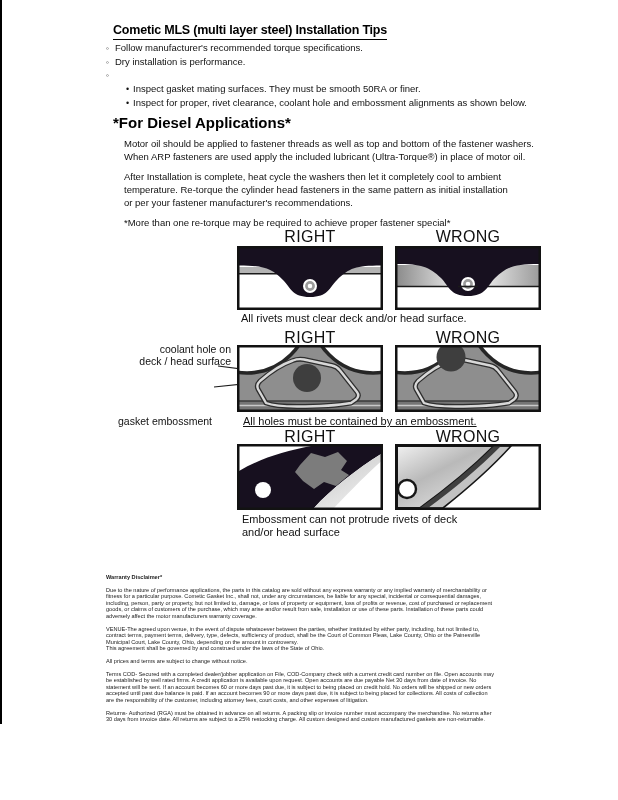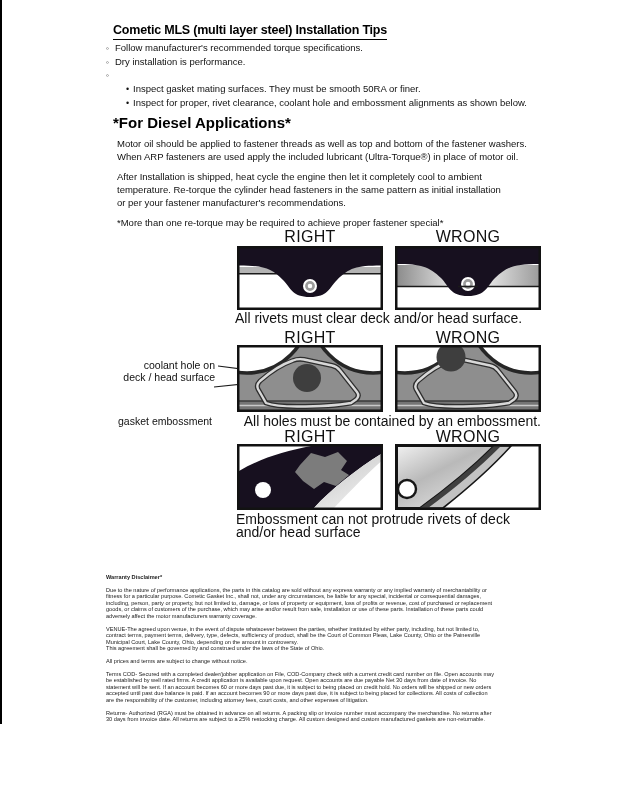--- a/index.html
+++ b/index.html
@@ -12,23 +12,23 @@
   .doc-title{
     font-size:12.5px;font-weight:bold;letter-spacing:-0.2px;color:#000;
     border-bottom:1.6px solid #000;padding-bottom:2px;display:inline-block;
   }
   .bullets{font-size:9.5px;line-height:13px;color:#111;}
   .b-row{display:flex;align-items:baseline;}
   .b-mark{width:9px;font-size:8px;color:#111;flex:0 0 9px;}
   .sb-row{display:flex;align-items:baseline;margin-left:20px;}
   .sb-mark{width:7px;font-size:9px;flex:0 0 7px;}
   .diesel-head{font-size:15px;font-weight:bold;color:#000;}
-  .body-p{font-size:9.5px;line-height:13px;white-space:pre-line;color:#111;margin:0 0 7px 4px;}
+  .body-p{font-size:9.5px;line-height:13px;white-space:pre-line;color:#111;margin:0 0 7px 11px;}
   .rw-label{font-size:16px;color:#111;text-align:center;width:146px;letter-spacing:0.3px;}
-  .caption{font-size:14px;color:#111;white-space:pre-line;line-height:13px;}
+  .caption{font-size:11px;color:#111;white-space:pre-line;line-height:13px;margin-left:6px;}
   .pt-label{font-size:10.5px;color:#111;text-align:right;white-space:pre-line;line-height:11.5px;}
   .legal{font-size:5.6px;line-height:6.6px;color:#222;width:452px;}
   .legal-head{font-weight:bold;margin:0 0 6px 0;}
   .legal p{margin:0 0 6px 0;white-space:pre-line;}
   .footer-code{font-size:13.5px;color:#111;letter-spacing:0.4px;font-style:italic;}
   svg{display:block;}
 </style>
 </head>
 <body>
 
@@ -58,21 +58,21 @@
     <div class="sb-row">
       <span class="sb-mark">•</span>
       <span>Inspect for proper, rivet clearance, coolant hole and embossment alignments as shown below.</span>
     </div>
   </div>
 
   <div class="abs" style="left:113px;top:114px;width:462px;">
     <div class="diesel-head" style="margin-bottom:6px;">*For Diesel Applications*</div>
     <p class="body-p">Motor oil should be applied to fastener threads as well as top and bottom of the fastener washers.
 When ARP fasteners are used apply the included lubricant (Ultra-Torque®) in place of motor oil.</p>
-    <p class="body-p">After Installation is shipped, heat cycle the engine then let it completely cool to ambient
+    <p class="body-p">After Installation is complete, heat cycle the washers then let it completely cool to ambient
 temperature. Re-torque the cylinder head fasteners in the same pattern as initial installation
 or per your fastener manufacturer's recommendations.</p>
     <p class="body-p">*More than one re-torque may be required to achieve proper fastener special*</p>
   </div>
 
   <div class="abs rw-label" style="left:237px;top:228px;">RIGHT</div>
   <div class="abs rw-label" style="left:395px;top:228px;">WRONG</div>
 
   <div class="abs" style="left:237px;top:246px;">
     <svg width="146" height="64" viewBox="0 0 146 64">
@@ -106,21 +106,21 @@
       <line x1="63" y1="40.5" x2="83" y2="40.5" stroke="#1a1a1a" stroke-width="1.6"></line>
       <rect x="1.25" y="1.25" width="143.5" height="61.5" fill="none" stroke="#121212" stroke-width="2.5"></rect>
     </svg>
   </div>
 
   <div class="abs caption" style="left:235px;top:312px;">All rivets must clear deck and/or head surface.</div>
 
   <div class="abs rw-label" style="left:237px;top:329px;">RIGHT</div>
   <div class="abs rw-label" style="left:395px;top:329px;">WRONG</div>
 
-  <div class="abs pt-label" style="left:100px;top:344px;width:115px;margin-top:16px;">coolant hole on
+  <div class="abs pt-label" style="left:116px;top:344px;width:115px;">coolant hole on
 deck / head surface</div>
   <div class="abs pt-label" style="left:100px;top:380px;width:112px;margin-top:36px;">gasket embossment</div>
 
   <svg class="abs" style="left:210px;top:358px;" width="100" height="35" viewBox="0 0 100 35">
     <line x1="8" y1="8" x2="94" y2="19" stroke="#1a1a1a" stroke-width="1.2"></line>
     <line x1="4" y1="29" x2="52" y2="24" stroke="#1a1a1a" stroke-width="1.2"></line>
   </svg>
 
   <div class="abs" style="left:237px;top:345px;">
     <svg width="146" height="67" viewBox="0 0 146 67">
@@ -147,21 +147,21 @@
       <line x1="2" y1="60.5" x2="144" y2="60.5" stroke="#c9c9c9" stroke-width="1.4"></line>
       <circle cx="10" cy="-34" r="62" fill="#ffffff" stroke="#262626" stroke-width="3.6"></circle>
       <circle cx="136" cy="-34" r="62" fill="#ffffff" stroke="#262626" stroke-width="3.6"></circle>
       <path d="M29,58 L21,44 Q19,40 23,36 Q40,21 56,15.5 Q61,13.5 67,14.5 L95,20.5 Q100,21.5 103,25.5 L120,47 Q123,51 119,54.5 L114,58 Q95,61.5 60,61.5 Q38,61.5 29,58 Z" fill="none" stroke="#2e2e2e" stroke-width="5" stroke-linejoin="round"></path>
       <path d="M29,58 L21,44 Q19,40 23,36 Q40,21 56,15.5 Q61,13.5 67,14.5 L95,20.5 Q100,21.5 103,25.5 L120,47 Q123,51 119,54.5 L114,58 Q95,61.5 60,61.5 Q38,61.5 29,58 Z" fill="none" stroke="#d8d8d8" stroke-width="2.4" stroke-linejoin="round"></path>
       <circle cx="56" cy="12" r="14.5" fill="#3e3e3e"></circle>
       <rect x="1.25" y="1.25" width="143.5" height="64.5" fill="none" stroke="#121212" stroke-width="2.5"></rect>
     </svg>
   </div>
 
-  <div class="abs caption" style="left:237px;top:415px;width:304px;text-align:right;">All holes must be contained by an embossment.</div>
+  <div class="abs caption" style="left:237px;top:415px;width:304px;text-align:left;text-decoration:underline;">All holes must be contained by an embossment.</div>
 
   <div class="abs rw-label" style="left:237px;top:428px;">RIGHT</div>
   <div class="abs rw-label" style="left:395px;top:428px;">WRONG</div>
 
   <div class="abs" style="left:237px;top:444px;">
     <svg width="146" height="66" viewBox="0 0 146 66">
       <defs>
         <linearGradient id="g3r" x1="0" y1="0" x2="0.7" y2="1">
           <stop offset="0%" stop-color="#c2c2c2"></stop>
             <stop offset="100%" stop-color="#efefef"></stop>

